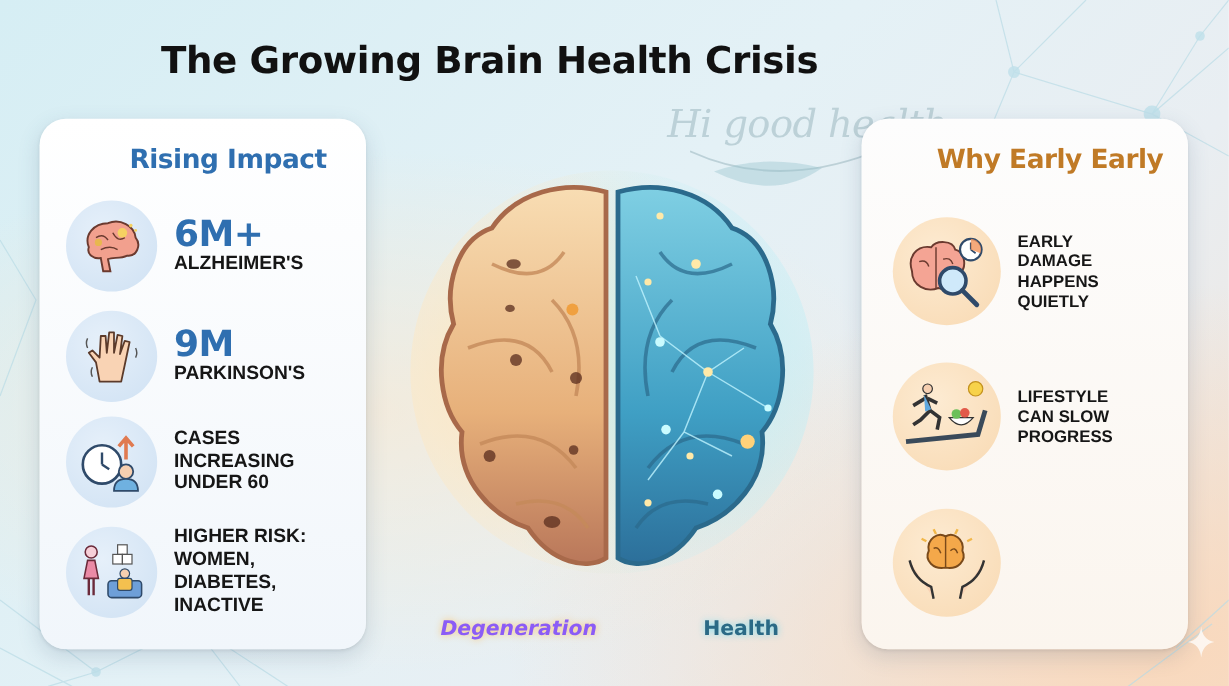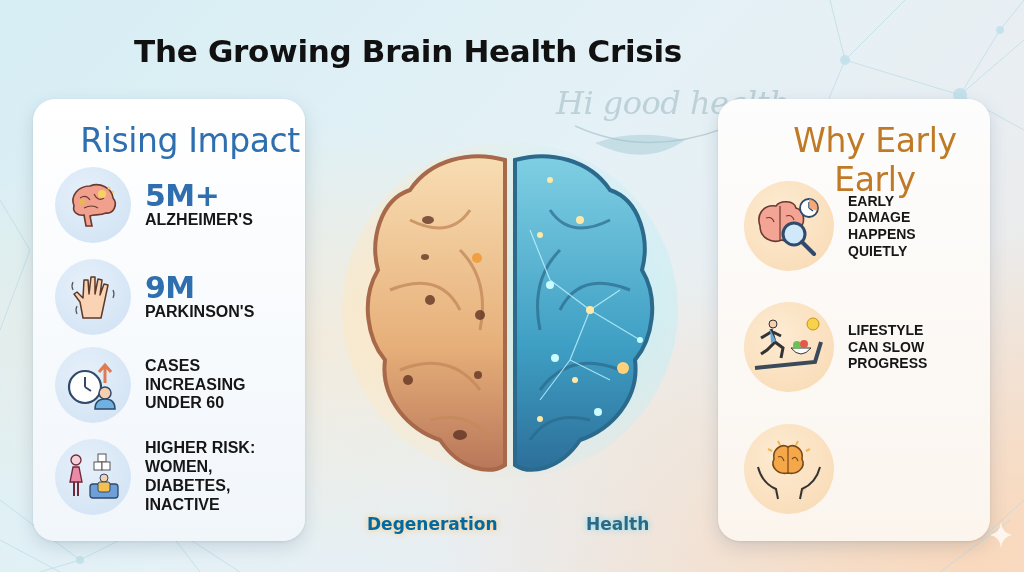--- a/index.html
+++ b/index.html
@@ -19,21 +19,21 @@
     font-family: "DejaVu Sans", sans-serif;
   }
   .panel {
     position: absolute; top: 99px; width: 272px; height: 442px;
     border-radius: 22px;
     box-shadow: 0 6px 18px rgba(60,90,120,0.18), 0 1px 3px rgba(0,0,0,0.08);
   }
   .panel.left { left: 33px; background: linear-gradient(180deg,#ffffff 0%,#f1f6fb 100%); }
   .panel.right { left: 718px; background: linear-gradient(180deg,#fdfdfd 0%,#fbf5ee 100%); }
   .panel-heading {
-    text-align: center; font-size: 33px; font-weight: 400; margin-top: 22px;
+    text-align: center; font-size: 22px; font-weight: 700; margin-top: 22px;
     font-family: "DejaVu Sans", sans-serif; letter-spacing: -0.4px; padding-left: 42px;
   }
   .left .panel-heading { color: #2f6fb0; }
   .right .panel-heading { color: #c07a26; }
   .item { position: absolute; display: flex; align-items: center; }
   .icon-circle {
     width: 76px; height: 76px; border-radius: 50%; flex: 0 0 76px;
     display: flex; align-items: center; justify-content: center;
   }
   .left .icon-circle { background: radial-gradient(circle at 40% 35%, #e6f0fa 0%, #cfe1f3 100%); }
@@ -41,21 +41,21 @@
     background: radial-gradient(circle at 40% 35%, #fdebd2 0%, #f8d9b2 100%); }
   .item-text { margin-left: 14px; font-weight: 700; color: #161616; line-height: 1.0; }
   .big { font-size: 30px; color: #2f6fb0; font-family: "DejaVu Sans", sans-serif; font-weight: 700; letter-spacing: -0.5px; line-height: 1; }
   .small { font-size: 16px; letter-spacing: 0; font-family: "Liberation Sans", sans-serif; text-transform: uppercase; line-height: 1.18; }
   .right .small { font-size: 14px; }
   .brain-wrap { position: absolute; left: 340px; top: 140px; width: 340px; height: 340px; }
   .brain-label {
     position: absolute; top: 514px; font-size: 17px; font-weight: 700;
     font-family: "DejaVu Sans", sans-serif;
   }
-  .lab-deg { left: 367px; color: #0369a1; text-shadow: 0 0 6px rgba(255,190,90,0.8); }
+  .lab-deg { left: 367px; color: #8b5cf6; text-shadow: 0 0 6px rgba(255,190,90,0.8); font-style: italic; }
   .lab-health { left: 586px; color: #2b6a86; text-shadow: 0 0 6px rgba(120,220,240,0.9); }
   .watermark {
     position: absolute; left: 556px; top: 84px; font-size: 32px;
     font-family: "DejaVu Serif", serif; font-style: italic; color: rgba(140,170,180,0.45);
     letter-spacing: -0.5px;
   }
   .sparkle { position: absolute; left: 990px; top: 522px; }
 </style>
 </head>
 <body>
@@ -94,21 +94,21 @@
       <svg width="54" height="50" viewBox="0 0 54 50">
         <path d="M8 26 C4 16 12 6 24 6 C34 2 46 8 47 18 C52 24 48 34 40 33 C34 36 28 34 24 36 L26 46 L20 46 L18 35 C12 36 6 32 8 26 Z" fill="#f2a08e" stroke="#6b3a2f" stroke-width="1.6"></path>
         <path d="M14 18 Q20 14 24 20 M28 14 Q32 22 38 18 M18 28 Q26 24 32 28" stroke="#6b3a2f" stroke-width="1.2" fill="none"></path>
         <circle cx="36" cy="14" r="4" fill="#f5d262"></circle>
           <circle cx="16" cy="22" r="3" fill="#e8b74f"></circle>
         <circle cx="43" cy="8" r="1.5" fill="#f5d262"></circle>
           <circle cx="47" cy="12" r="1.2" fill="#f5d262"></circle>
       </svg>
     </div>
     <div class="item-text">
-      <div class="big">5M+</div>
+      <div class="big">6M+</div>
       <div class="small">ALZHEIMER'S</div>
     </div>
   </div>
 
   <div class="item" style="left:22px;top:160px">
     <div class="icon-circle">
       <svg width="50" height="50" viewBox="0 0 50 50">
         <path d="M15 46 L12 30 L6 22 L9 20 L15 26 L16 8 L20 8 L21 22 L23 5 L27 5 L27 22 L30 7 L34 8 L32 23 L36 12 L40 13 L36 32 L33 46 Z" fill="#f9d3b4" stroke="#5b3a2a" stroke-width="1.5" stroke-linejoin="round"></path>
         <path d="M5 10 Q3 14 5 18 M45 18 Q47 22 45 26 M9 34 Q7 38 9 42" stroke="#555" stroke-width="1.2" fill="none"></path>
       </svg>

